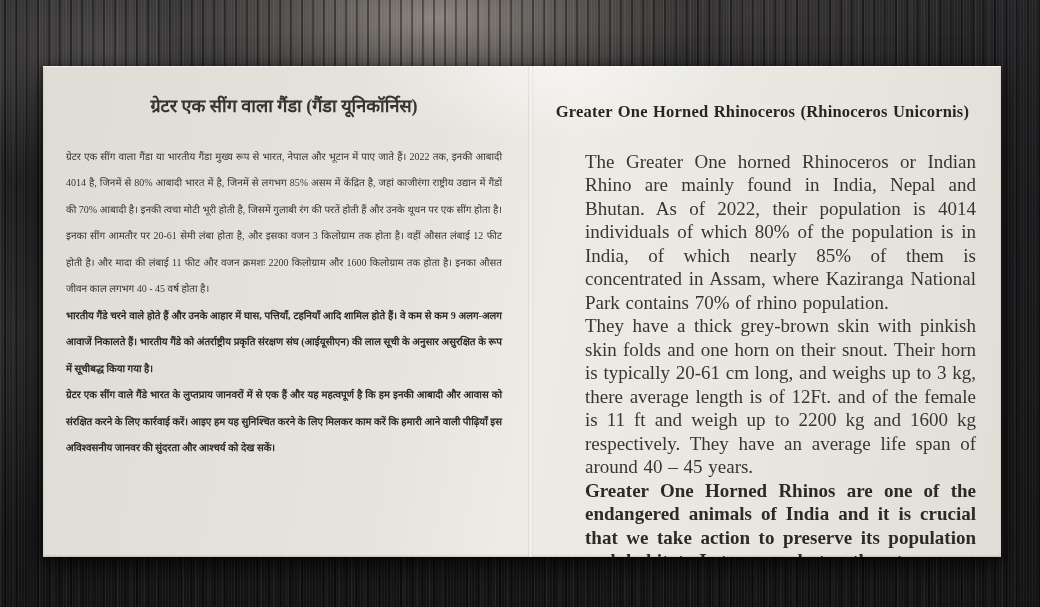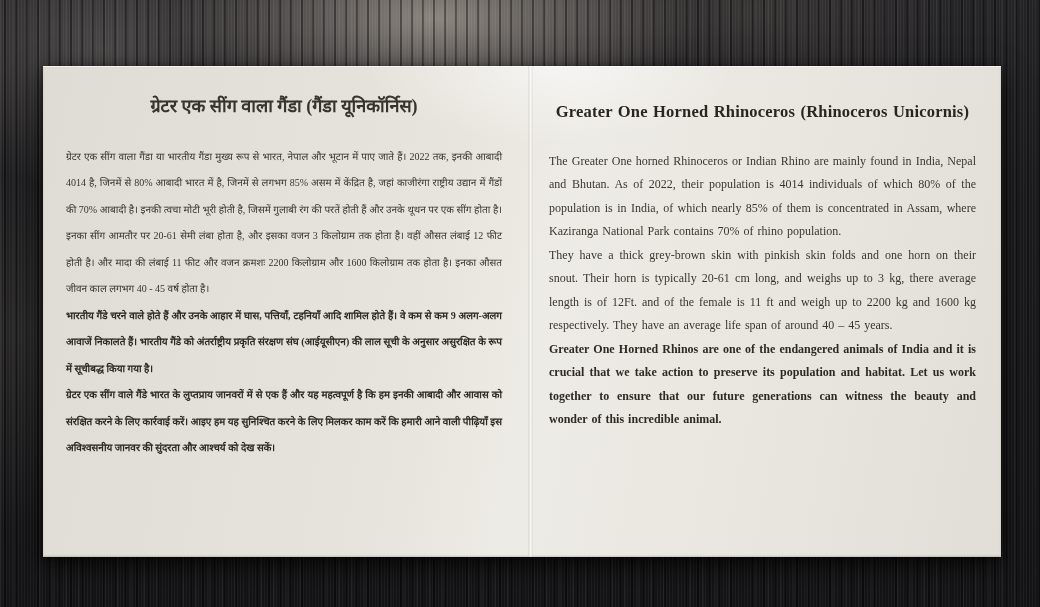--- a/index.html
+++ b/index.html
@@ -98,24 +98,25 @@
     text-align: justify;
   }
   .hi {
     font-family: "Liberation Serif", "DejaVu Sans", serif;
     font-size: 10px;
     line-height: 26.5px;
     color: #37342e;
   }
   .en {
     font-family: "Liberation Serif", "DejaVu Serif", serif;
-    font-size: 12px;
+    font-size: 19px;
     line-height: 23.5px;
     word-spacing: 1px;
     color: #3a362f;
+    margin-left: 36px;
   }
   .bold {
     font-weight: bold;
     color: #2d2a24;
   }
 </style>
 </head>
 <body>
 
 <div class="scene">

